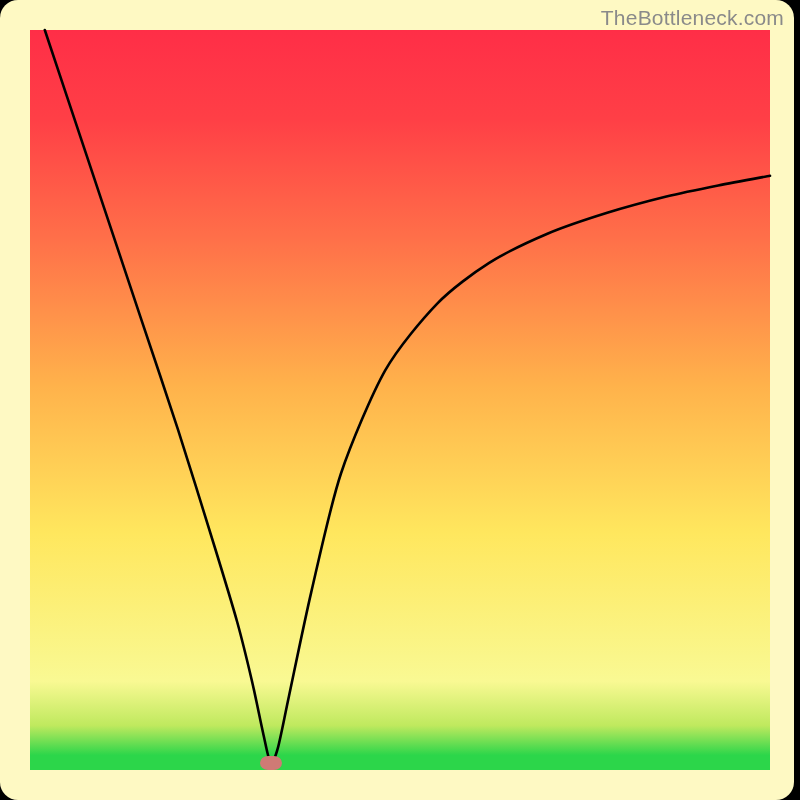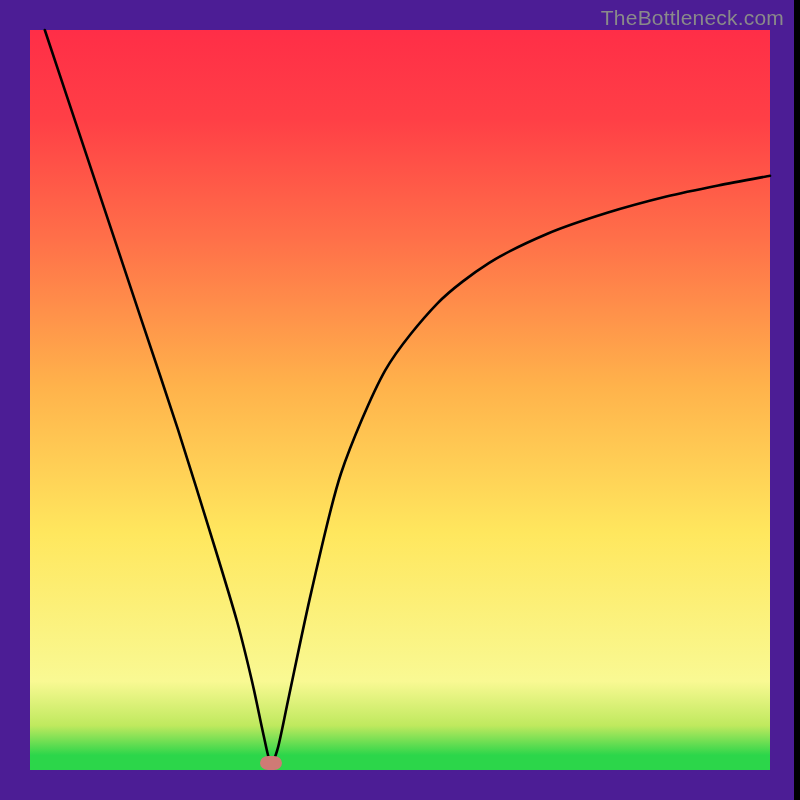--- a/index.html
+++ b/index.html
@@ -7,21 +7,22 @@
     padding: 0;
     width: 800px;
     height: 800px;
     background: #000;
     overflow: hidden;
   }
   .container {
     position: relative;
     width: 794px;
     height: 800px;
-    background: #4c1d95;
+    background: #fef9c3;
+    border-radius: 18px;
   }
   .plot-area {
     position: absolute;
     left: 30px;
     top: 30px;
     width: 740px;
     height: 740px;
     background: linear-gradient(to top,
       #2cd64a 0%,
       #2cd64a 2%,

